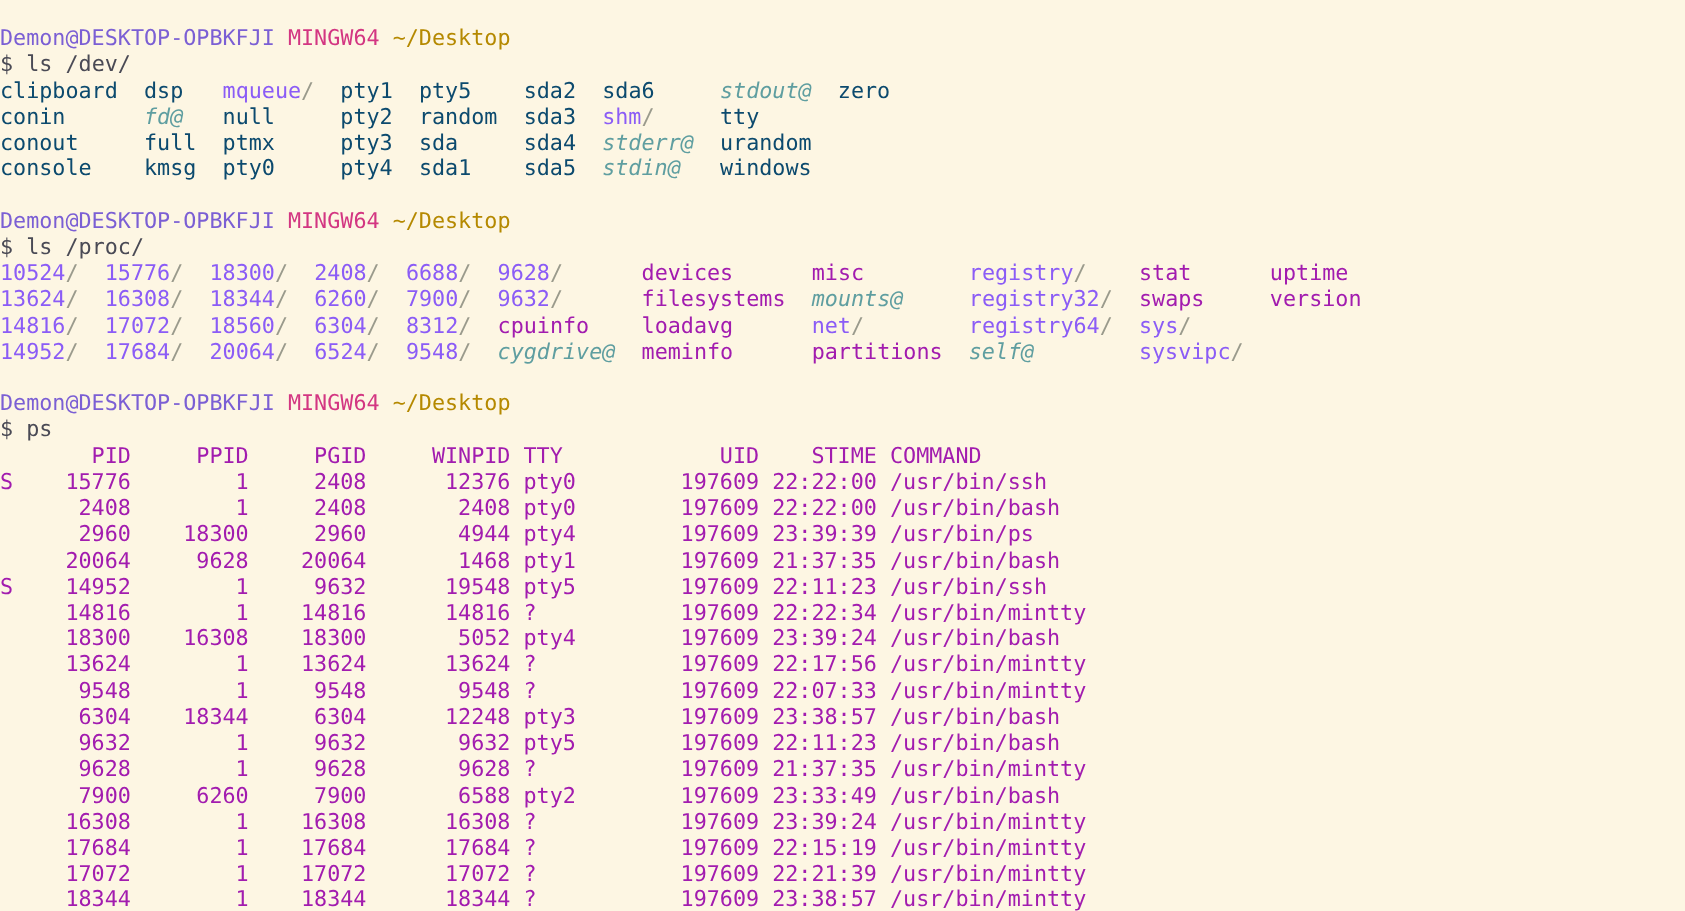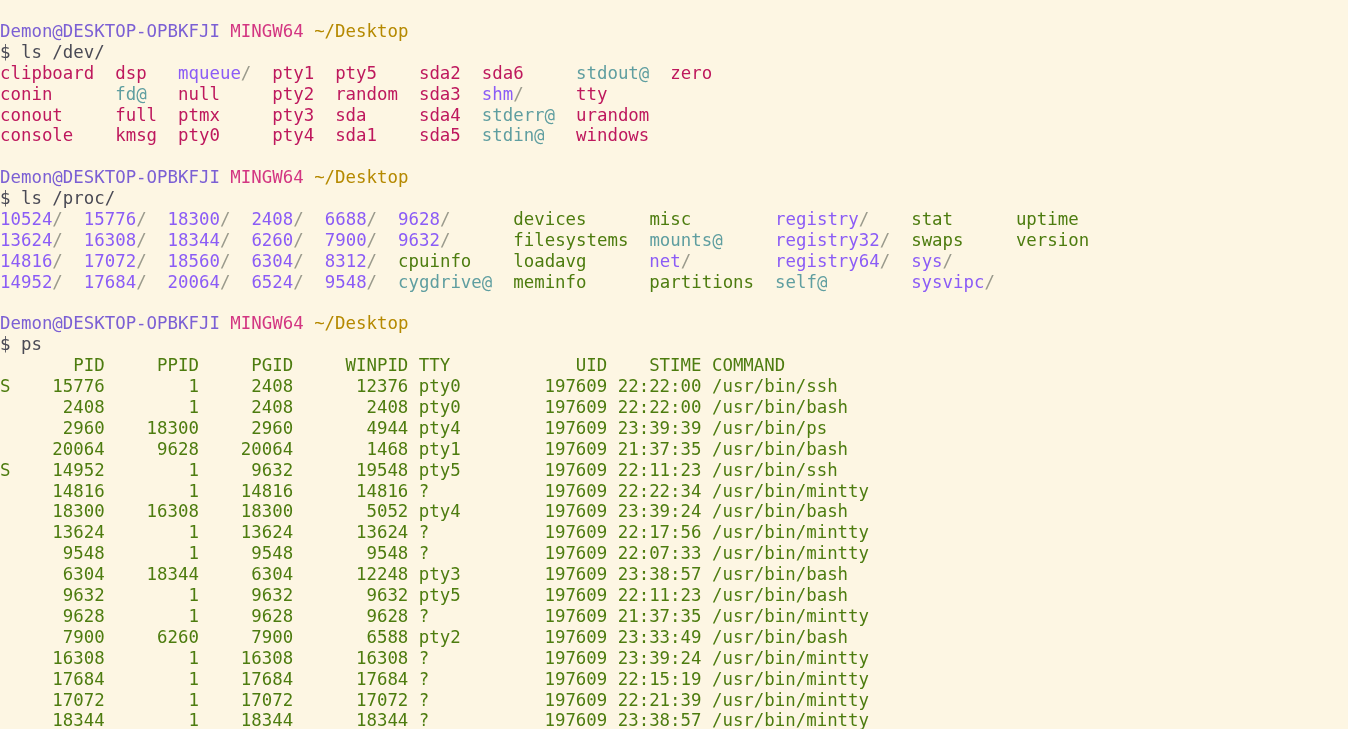--- a/index.html
+++ b/index.html
@@ -36,24 +36,24 @@
   .line {
     white-space: pre;
     height: 20.9px;
     display: block;
   }
   
   .c-user    { color: #7b5fd4; }   
   .c-mingw   { color: #d33682; }   
   .c-path    { color: #b58900; }   
   .c-cmd     { color: #4a4a55; }   
-  .c-file    { color: #be185d; }   
+  .c-file    { color: #0c4a6e; }   
   .c-dir     { color: #8b5cf6; }   
-  .c-link    { color: #5f9ea0; }   
+  .c-link    { color: #5f9ea0; font-style: italic; }   
   .c-slash   { color: #9a9a8c; }   
-  .c-plain   { color: #4d7c0f; }
+  .c-plain   { color: #a21caf; }
 </style>
 </head>
 <body>
 
 <div id="terminal">
   <div class="screen" id="screen"><div class="line"><span class="c-user">Demon@DESKTOP-OPBKFJI</span><span> </span><span class="c-mingw">MINGW64</span><span> </span><span class="c-path">~/Desktop</span></div><div class="line"><span class="c-cmd">$ </span><span class="c-cmd">ls /dev/</span></div><div class="line"><span class="c-file">clipboard</span><span>  </span><span class="c-file">dsp</span><span>   </span><span class="c-dir">mqueue</span><span class="c-slash">/</span><span>  </span><span class="c-file">pty1</span><span>  </span><span class="c-file">pty5</span><span>    </span><span class="c-file">sda2</span><span>  </span><span class="c-file">sda6</span><span>     </span><span class="c-link">stdout@</span><span>  </span><span class="c-file">zero</span></div><div class="line"><span class="c-file">conin</span><span>      </span><span class="c-link">fd@</span><span>   </span><span class="c-file">null</span><span>     </span><span class="c-file">pty2</span><span>  </span><span class="c-file">random</span><span>  </span><span class="c-file">sda3</span><span>  </span><span class="c-dir">shm</span><span class="c-slash">/</span><span>     </span><span class="c-file">tty</span><span>      </span></div><div class="line"><span class="c-file">conout</span><span>     </span><span class="c-file">full</span><span>  </span><span class="c-file">ptmx</span><span>     </span><span class="c-file">pty3</span><span>  </span><span class="c-file">sda</span><span>     </span><span class="c-file">sda4</span><span>  </span><span class="c-link">stderr@</span><span>  </span><span class="c-file">urandom</span><span>  </span></div><div class="line"><span class="c-file">console</span><span>    </span><span class="c-file">kmsg</span><span>  </span><span class="c-file">pty0</span><span>     </span><span class="c-file">pty4</span><span>  </span><span class="c-file">sda1</span><span>    </span><span class="c-file">sda5</span><span>  </span><span class="c-link">stdin@</span><span>   </span><span class="c-file">windows</span><span>  </span></div><div class="line"><span> </span></div><div class="line"><span class="c-user">Demon@DESKTOP-OPBKFJI</span><span> </span><span class="c-mingw">MINGW64</span><span> </span><span class="c-path">~/Desktop</span></div><div class="line"><span class="c-cmd">$ </span><span class="c-cmd">ls /proc/</span></div><div class="line"><span class="c-dir">10524</span><span class="c-slash">/</span><span>  </span><span class="c-dir">15776</span><span class="c-slash">/</span><span>  </span><span class="c-dir">18300</span><span class="c-slash">/</span><span>  </span><span class="c-dir">2408</span><span class="c-slash">/</span><span>  </span><span class="c-dir">6688</span><span class="c-slash">/</span><span>  </span><span class="c-dir">9628</span><span class="c-slash">/</span><span>      </span><span class="c-plain">devices</span><span>      </span><span class="c-plain">misc</span><span>        </span><span class="c-dir">registry</span><span class="c-slash">/</span><span>    </span><span class="c-plain">stat</span><span>      </span><span class="c-plain">uptime</span></div><div class="line"><span class="c-dir">13624</span><span class="c-slash">/</span><span>  </span><span class="c-dir">16308</span><span class="c-slash">/</span><span>  </span><span class="c-dir">18344</span><span class="c-slash">/</span><span>  </span><span class="c-dir">6260</span><span class="c-slash">/</span><span>  </span><span class="c-dir">7900</span><span class="c-slash">/</span><span>  </span><span class="c-dir">9632</span><span class="c-slash">/</span><span>      </span><span class="c-plain">filesystems</span><span>  </span><span class="c-link">mounts@</span><span>     </span><span class="c-dir">registry32</span><span class="c-slash">/</span><span>  </span><span class="c-plain">swaps</span><span>     </span><span class="c-plain">version</span></div><div class="line"><span class="c-dir">14816</span><span class="c-slash">/</span><span>  </span><span class="c-dir">17072</span><span class="c-slash">/</span><span>  </span><span class="c-dir">18560</span><span class="c-slash">/</span><span>  </span><span class="c-dir">6304</span><span class="c-slash">/</span><span>  </span><span class="c-dir">8312</span><span class="c-slash">/</span><span>  </span><span class="c-plain">cpuinfo</span><span>    </span><span class="c-plain">loadavg</span><span>      </span><span class="c-dir">net</span><span class="c-slash">/</span><span>        </span><span class="c-dir">registry64</span><span class="c-slash">/</span><span>  </span><span class="c-dir">sys</span><span class="c-slash">/</span><span>      </span></div><div class="line"><span class="c-dir">14952</span><span class="c-slash">/</span><span>  </span><span class="c-dir">17684</span><span class="c-slash">/</span><span>  </span><span class="c-dir">20064</span><span class="c-slash">/</span><span>  </span><span class="c-dir">6524</span><span class="c-slash">/</span><span>  </span><span class="c-dir">9548</span><span class="c-slash">/</span><span>  </span><span class="c-link">cygdrive@</span><span>  </span><span class="c-plain">meminfo</span><span>      </span><span class="c-plain">partitions</span><span>  </span><span class="c-link">self@</span><span>        </span><span class="c-dir">sysvipc</span><span class="c-slash">/</span><span>  </span></div><div class="line"><span> </span></div><div class="line"><span class="c-user">Demon@DESKTOP-OPBKFJI</span><span> </span><span class="c-mingw">MINGW64</span><span> </span><span class="c-path">~/Desktop</span></div><div class="line"><span class="c-cmd">$ </span><span class="c-cmd">ps</span></div><div class="line"><span class="c-plain">       PID     PPID     PGID     WINPID TTY            UID    STIME COMMAND</span></div><div class="line"><span class="c-plain">S    15776        1     2408      12376 pty0        197609 22:22:00 /usr/bin/ssh</span></div><div class="line"><span class="c-plain">      2408        1     2408       2408 pty0        197609 22:22:00 /usr/bin/bash</span></div><div class="line"><span class="c-plain">      2960    18300     2960       4944 pty4        197609 23:39:39 /usr/bin/ps</span></div><div class="line"><span class="c-plain">     20064     9628    20064       1468 pty1        197609 21:37:35 /usr/bin/bash</span></div><div class="line"><span class="c-plain">S    14952        1     9632      19548 pty5        197609 22:11:23 /usr/bin/ssh</span></div><div class="line"><span class="c-plain">     14816        1    14816      14816 ?           197609 22:22:34 /usr/bin/mintty</span></div><div class="line"><span class="c-plain">     18300    16308    18300       5052 pty4        197609 23:39:24 /usr/bin/bash</span></div><div class="line"><span class="c-plain">     13624        1    13624      13624 ?           197609 22:17:56 /usr/bin/mintty</span></div><div class="line"><span class="c-plain">      9548        1     9548       9548 ?           197609 22:07:33 /usr/bin/mintty</span></div><div class="line"><span class="c-plain">      6304    18344     6304      12248 pty3        197609 23:38:57 /usr/bin/bash</span></div><div class="line"><span class="c-plain">      9632        1     9632       9632 pty5        197609 22:11:23 /usr/bin/bash</span></div><div class="line"><span class="c-plain">      9628        1     9628       9628 ?           197609 21:37:35 /usr/bin/mintty</span></div><div class="line"><span class="c-plain">      7900     6260     7900       6588 pty2        197609 23:33:49 /usr/bin/bash</span></div><div class="line"><span class="c-plain">     16308        1    16308      16308 ?           197609 23:39:24 /usr/bin/mintty</span></div><div class="line"><span class="c-plain">     17684        1    17684      17684 ?           197609 22:15:19 /usr/bin/mintty</span></div><div class="line"><span class="c-plain">     17072        1    17072      17072 ?           197609 22:21:39 /usr/bin/mintty</span></div><div class="line"><span class="c-plain">     18344        1    18344      18344 ?           197609 23:38:57 /usr/bin/mintty</span></div></div>
 </div>
 
 </body></html>

